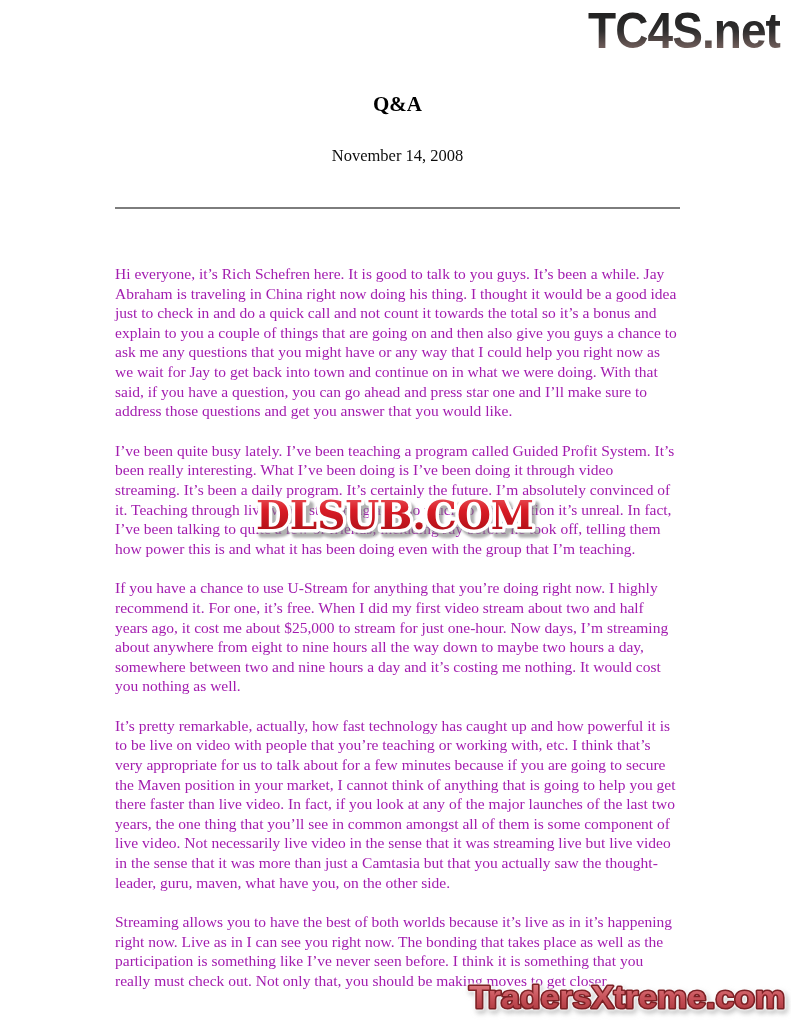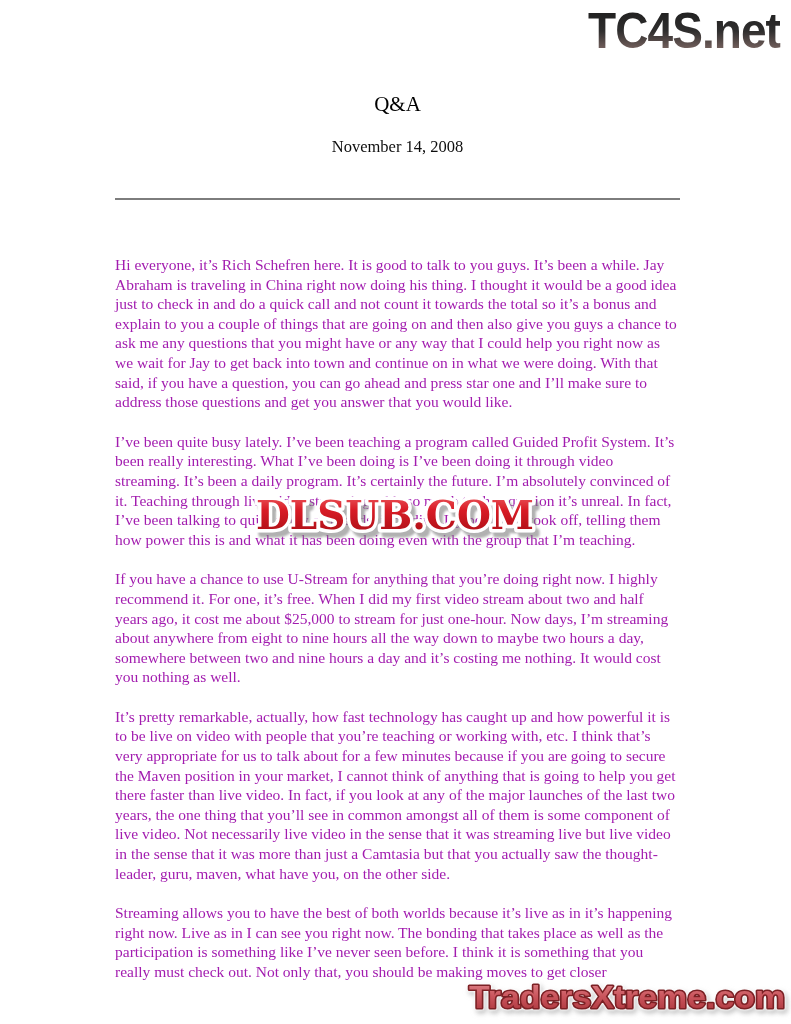--- a/index.html
+++ b/index.html
@@ -15,25 +15,25 @@
   }
   
   .top-logo { position: absolute; left: 588px; top: 2px; }
   
   .doc { position: absolute; left: 115px; top: 0; width: 565px; }
   .title {
     margin: 93px 0 0 0;
     text-align: center;
     font-size: 21px;
     line-height: 22px;
-    font-weight: normal;
+    font-weight: bold;
     color: #000000;
   }
   .date {
-    margin-top: 23px;
+    margin-top: 32px;
     text-align: center;
     font-size: 16.5px;
     line-height: 18px;
     color: #0d0d0d;
   }
   .rule {
     margin-top: 42px;
     height: 2px;
     border: none;
     background: #7d7d7d;

